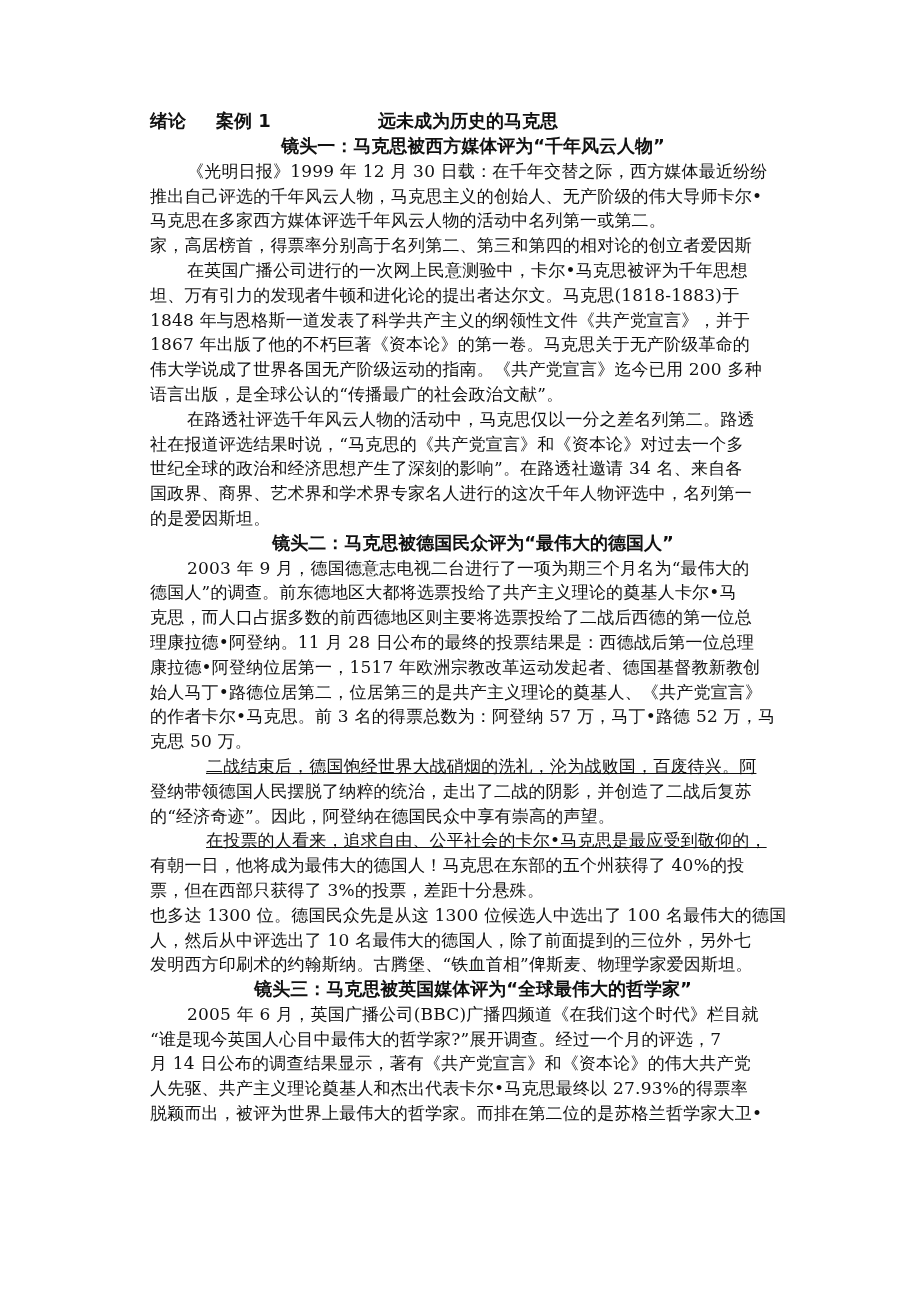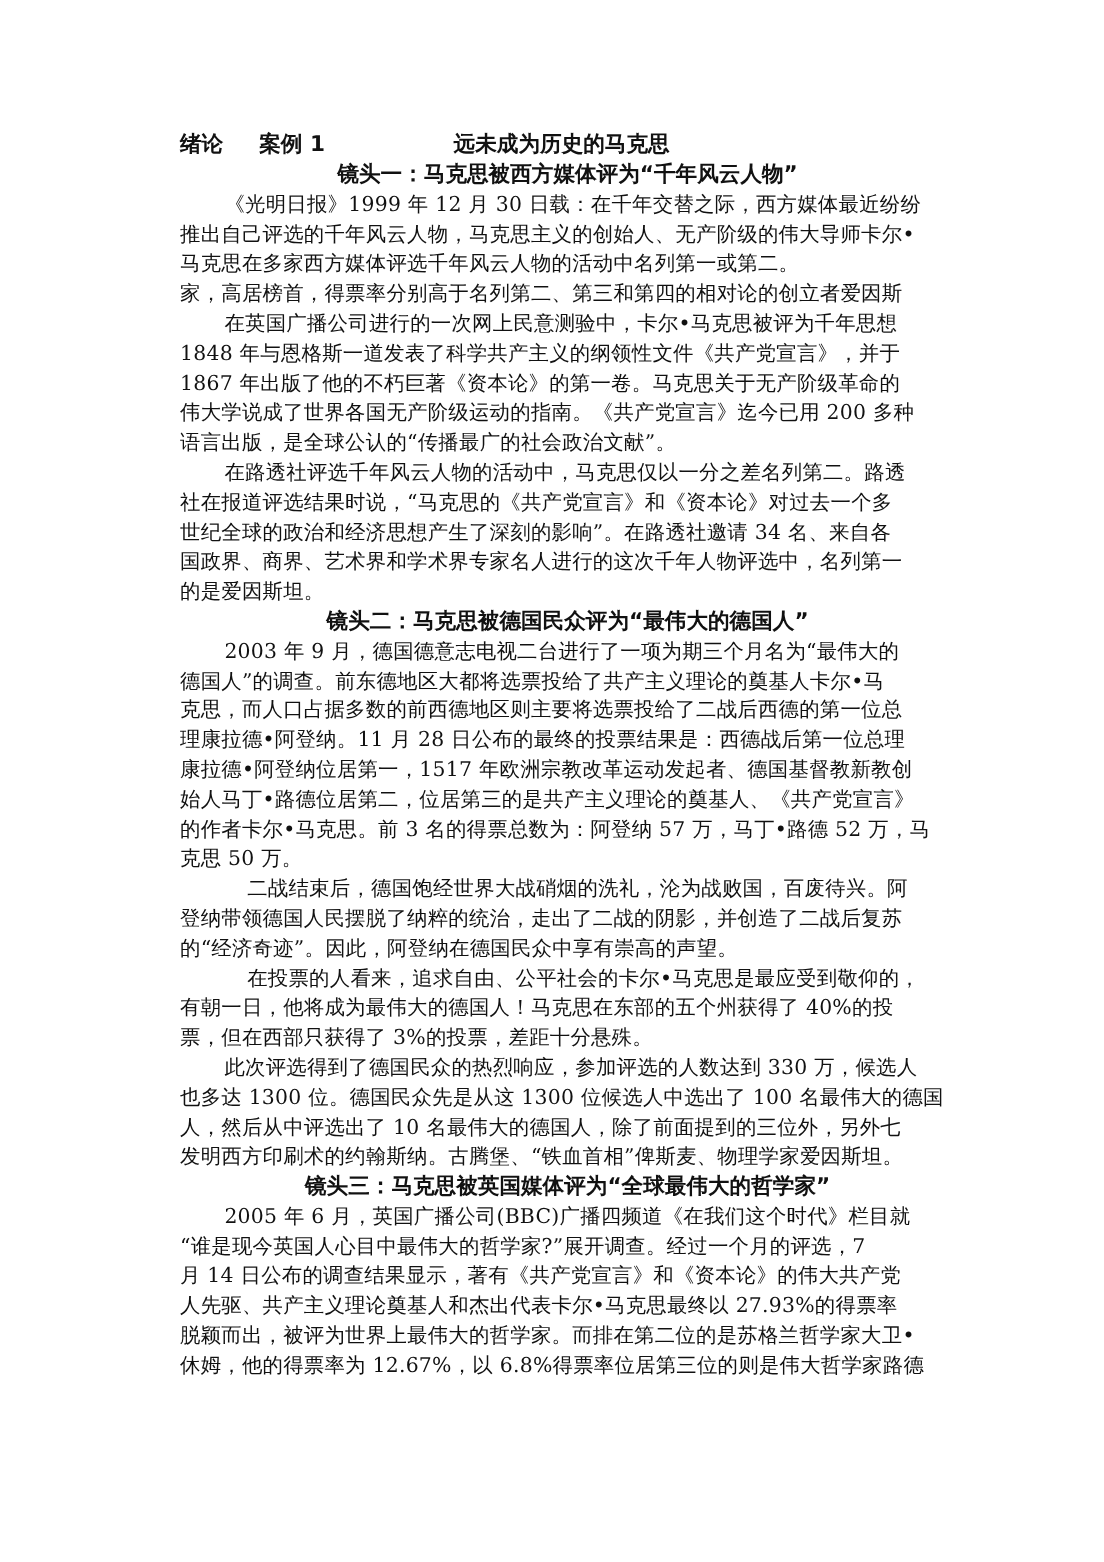--- a/index.html
+++ b/index.html
@@ -4,38 +4,39 @@
 <style>
   html, body { margin:0; padding:0; background:#ffffff; }
   body { width:920px; height:1302px; position:relative; overflow:hidden;
          font-family:"DejaVu Serif","Liberation Serif",serif; color:#111; }
   .page { position:absolute; left:150px; top:108px; width:646px; }
   .line { font-size:17px; line-height:24.8px; white-space:nowrap; letter-spacing:0.2px; }
   .heading-top { font-family:"DejaVu Sans","Liberation Sans",sans-serif; font-weight:bold; font-size:18px; line-height:26px; position:relative; height:26px; }
   .heading-top span { position:absolute; top:0; }
   .sec { font-family:"DejaVu Sans","Liberation Sans",sans-serif; font-weight:bold; font-size:18px; line-height:24.8px; text-align:center; white-space:nowrap; }
   .ind { padding-left:37px; }
-  .ind2 { padding-left:56px; }
+  .ind2 { padding-left:56px;text-decoration:underline; }
 </style>
 </head>
 <body>
 
 <div class="page">
   <div class="heading-top">
     <span style="left:0">绪论</span>
     <span style="left:66px">案例 1</span>
     <span style="left:228px">远未成为历史的马克思</span>
   </div>
 
   <div class="sec">镜头一：马克思被西方媒体评为“千年风云人物”</div>
   <div class="line ind">《光明日报》1999 年 12 月 30 日载：在千年交替之际，西方媒体最近纷纷</div>
   <div class="line">推出自己评选的千年风云人物，马克思主义的创始人、无产阶级的伟大导师卡尔•</div>
   <div class="line">马克思在多家西方媒体评选千年风云人物的活动中名列第一或第二。</div>
   <div class="line">家，高居榜首，得票率分别高于名列第二、第三和第四的相对论的创立者爱因斯</div>
   <div class="line ind">在英国广播公司进行的一次网上民意测验中，卡尔•马克思被评为千年思想</div>
+  <div class="line">坦、万有引力的发现者牛顿和进化论的提出者达尔文。马克思(1818-1883)于</div>
   <div class="line">1848 年与恩格斯一道发表了科学共产主义的纲领性文件《共产党宣言》，并于</div>
   <div class="line">1867 年出版了他的不朽巨著《资本论》的第一卷。马克思关于无产阶级革命的</div>
   <div class="line">伟大学说成了世界各国无产阶级运动的指南。《共产党宣言》迄今已用 200 多种</div>
   <div class="line">语言出版，是全球公认的“传播最广的社会政治文献”。</div>
   <div class="line ind">在路透社评选千年风云人物的活动中，马克思仅以一分之差名列第二。路透</div>
   <div class="line">社在报道评选结果时说，“马克思的《共产党宣言》和《资本论》对过去一个多</div>
   <div class="line">世纪全球的政治和经济思想产生了深刻的影响”。在路透社邀请 34 名、来自各</div>
   <div class="line">国政界、商界、艺术界和学术界专家名人进行的这次千年人物评选中，名列第一</div>
   <div class="line">的是爱因斯坦。</div>
 
@@ -47,25 +48,23 @@
   <div class="line">康拉德•阿登纳位居第一，1517 年欧洲宗教改革运动发起者、德国基督教新教创</div>
   <div class="line">始人马丁•路德位居第二，位居第三的是共产主义理论的奠基人、《共产党宣言》</div>
   <div class="line">的作者卡尔•马克思。前 3 名的得票总数为：阿登纳 57 万，马丁•路德 52 万，马</div>
   <div class="line">克思 50 万。</div>
   <div class="line ind2">二战结束后，德国饱经世界大战硝烟的洗礼，沦为战败国，百废待兴。阿</div>
   <div class="line">登纳带领德国人民摆脱了纳粹的统治，走出了二战的阴影，并创造了二战后复苏</div>
   <div class="line">的“经济奇迹”。因此，阿登纳在德国民众中享有崇高的声望。</div>
   <div class="line ind2">在投票的人看来，追求自由、公平社会的卡尔•马克思是最应受到敬仰的，</div>
   <div class="line">有朝一日，他将成为最伟大的德国人！马克思在东部的五个州获得了 40%的投</div>
   <div class="line">票，但在西部只获得了 3%的投票，差距十分悬殊。</div>
-  <div class="line ind">此次评选得到了德国民众的热烈响应，参加评选的人数达到 330 万，候选人</div>
   <div class="line">也多达 1300 位。德国民众先是从这 1300 位候选人中选出了 100 名最伟大的德国</div>
   <div class="line">人，然后从中评选出了 10 名最伟大的德国人，除了前面提到的三位外，另外七</div>
   <div class="line">发明西方印刷术的约翰斯纳。古腾堡、“铁血首相”俾斯麦、物理学家爱因斯坦。</div>
 
   <div class="sec">镜头三：马克思被英国媒体评为“全球最伟大的哲学家”</div>
   <div class="line ind">2005 年 6 月，英国广播公司(BBC)广播四频道《在我们这个时代》栏目就</div>
   <div class="line">“谁是现今英国人心目中最伟大的哲学家?”展开调查。经过一个月的评选，7</div>
   <div class="line">月 14 日公布的调查结果显示，著有《共产党宣言》和《资本论》的伟大共产党</div>
   <div class="line">人先驱、共产主义理论奠基人和杰出代表卡尔•马克思最终以 27.93%的得票率</div>
   <div class="line">脱颖而出，被评为世界上最伟大的哲学家。而排在第二位的是苏格兰哲学家大卫•</div>
-  <div class="line">休姆，他的得票率为 12.67%，以 6.8%得票率位居第三位的则是伟大哲学家路德</div>
 </div>
 
 </body></html>

